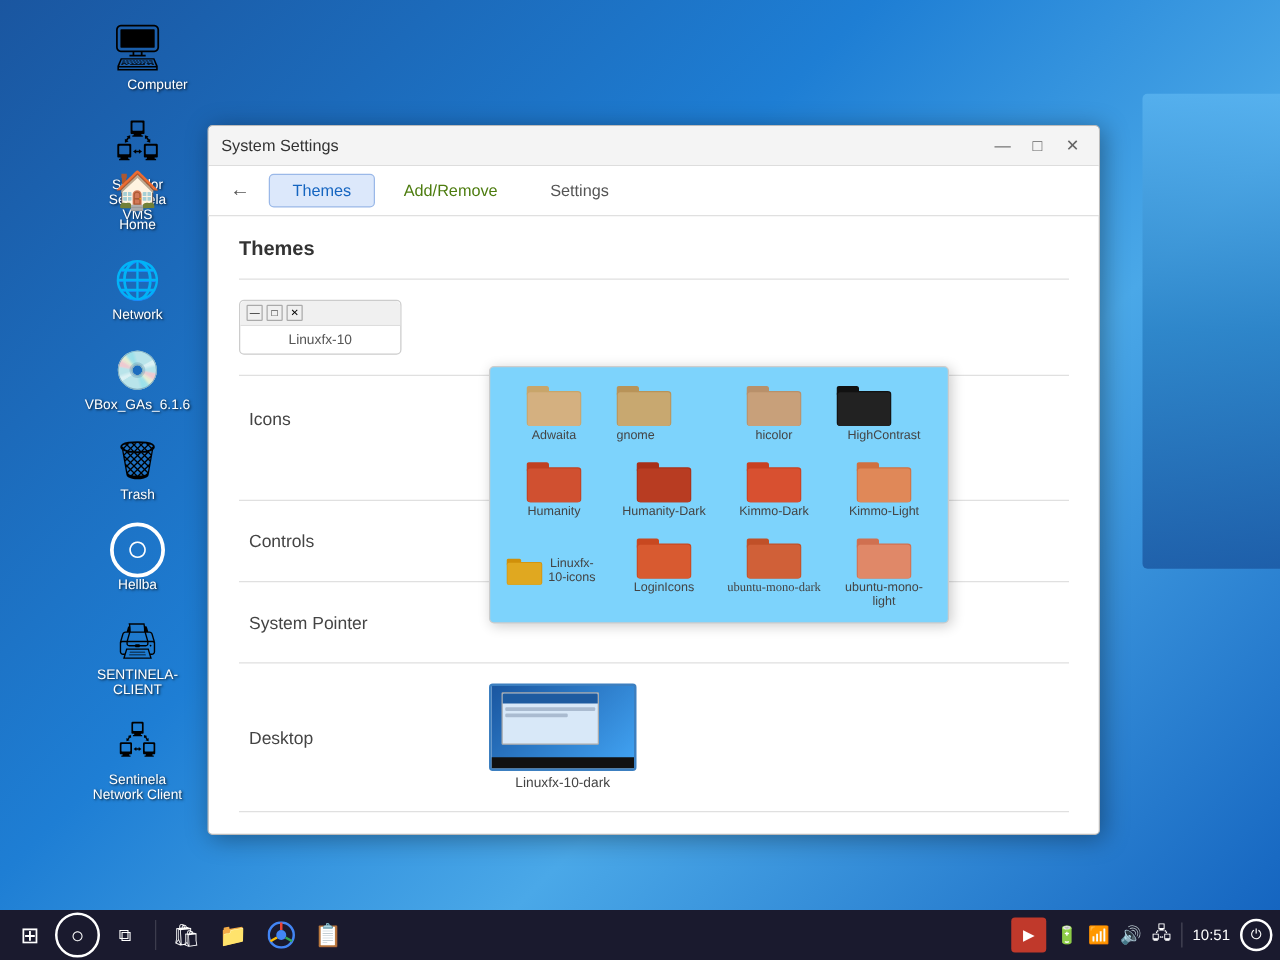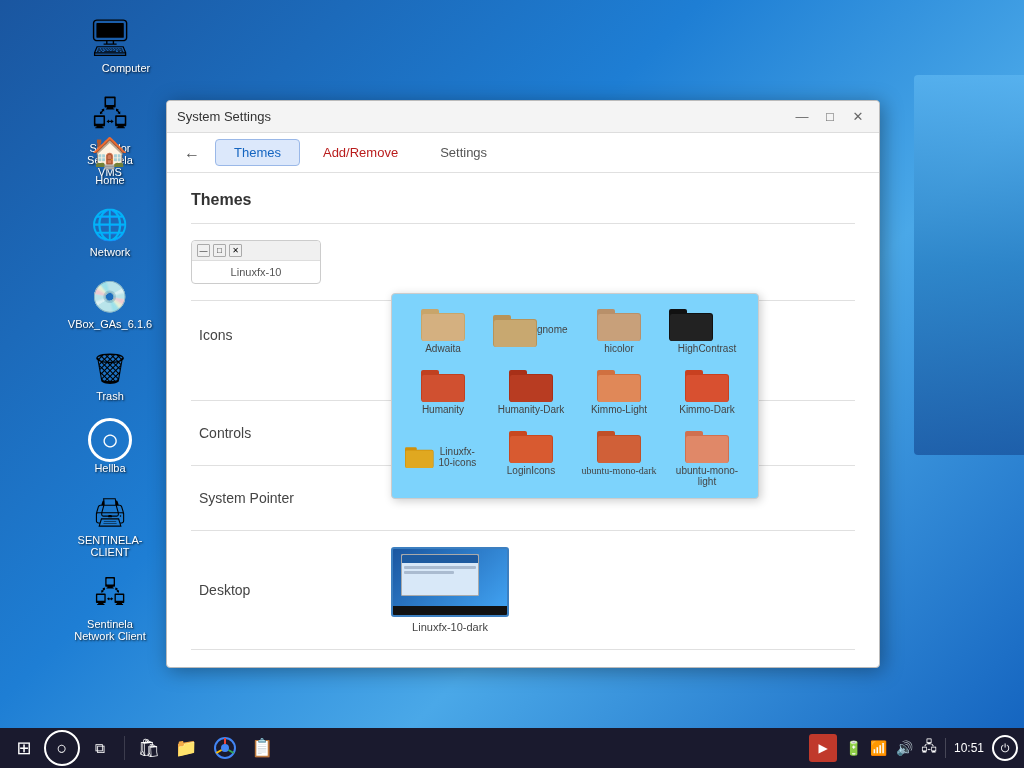--- a/index.html
+++ b/index.html
@@ -74,21 +74,21 @@
     <div style="display:flex;gap:6px;">
       <div style="width:22px;height:22px;display:flex;align-items:center;justify-content:center;cursor:pointer;color:#666;font-size:13px;border-radius:2px;">—</div>
       <div style="width:22px;height:22px;display:flex;align-items:center;justify-content:center;cursor:pointer;color:#666;font-size:13px;border-radius:2px;">□</div>
       <div style="width:22px;height:22px;display:flex;align-items:center;justify-content:center;cursor:pointer;color:#666;font-size:13px;border-radius:2px;">✕</div>
     </div>
   </div>
 
   <div style="display:flex;align-items:center;padding:6px 12px;background:white;border-bottom:1px solid #e0e0e0;gap:4px;">
     <div style="width:26px;height:26px;display:flex;align-items:center;justify-content:center;cursor:pointer;color:#555;font-size:16px;margin-right:6px;">←</div>
     <div style="padding:5px 18px;font-size:13px;cursor:pointer;border-radius:4px;color:#1565c0;background:#dce8fb;border:1px solid #9ab8e8;">Themes</div>
-    <div style="padding:5px 18px;font-size:13px;cursor:pointer;border-radius:4px;color:#b91c1c;border:1px solid transparent;">Add/Remove</div>
+    <div style="padding:5px 18px;font-size:13px;cursor:pointer;border-radius:4px;color:#4d7c0f;border:1px solid transparent;">Add/Remove</div>
     <div style="padding:5px 18px;font-size:13px;cursor:pointer;border-radius:4px;color:#555;border:1px solid transparent;">Settings</div>
   </div>
 
   <div style="flex:1;padding:18px 24px;overflow-y:auto;">
     <div style="font-size:16px;font-weight:600;color:#333;margin-bottom:14px;">Themes</div>
 
     <div style="border-top:1px solid #e0e0e0;position:relative;">
 
       <div style="display:flex;align-items:center;border-bottom:1px solid #e0e0e0;padding:16px 0;min-height:75px;">
         <div style="border:1px solid #ccc;border-radius:4px;background:white;min-width:130px;cursor:pointer;">
@@ -109,21 +109,21 @@
         <div style="position:absolute;left:200px;top:-8px;z-index:50;background:#7dd3fc;border:1px solid #ccc;border-radius:4px;box-shadow:2px 2px 10px rgba(0,0,0,0.2);padding:8px 10px;display:grid;grid-template-columns:repeat(4,82px);gap:6px;">
 
           <div style="display:flex;flex-direction:column;align-items:center;cursor:pointer;padding:3px;border-radius:3px;">
             <svg width="44" height="38" viewBox="0 0 44 38">
               <rect x="0" y="8" width="44" height="28" rx="3" fill="#c8a56a"></rect>
               <rect x="0" y="4" width="18" height="8" rx="2" fill="#c8a56a"></rect>
               <rect x="1" y="9" width="42" height="27" rx="2" fill="#d4b080"></rect>
             </svg>
             <span style="font-size:10px;color:#444;text-align:center;">Adwaita</span>
           </div>
-          <div style="display:flex;align-items:center;cursor:pointer;padding:3px;border-radius:3px;">
+          <div style="display:flex;flex-direction:column;align-items:flex-start;cursor:pointer;padding:3px;border-radius:3px;">
             <svg width="44" height="38" viewBox="0 0 44 38">
               <rect x="0" y="8" width="44" height="28" rx="3" fill="#b89358"></rect>
               <rect x="0" y="4" width="18" height="8" rx="2" fill="#b89358"></rect>
               <rect x="1" y="9" width="42" height="27" rx="2" fill="#c8a870"></rect>
             </svg>
             <span style="font-size:10px;color:#444;text-align:center;">gnome</span>
           </div>
           <div style="display:flex;flex-direction:column;align-items:center;cursor:pointer;padding:3px;border-radius:3px;">
             <svg width="44" height="38" viewBox="0 0 44 38">
               <rect x="0" y="8" width="44" height="28" rx="3" fill="#b8906a"></rect>
@@ -152,33 +152,33 @@
           <div style="display:flex;flex-direction:column;align-items:center;cursor:pointer;padding:3px;border-radius:3px;">
             <svg width="44" height="38" viewBox="0 0 44 38">
               <rect x="0" y="8" width="44" height="28" rx="3" fill="#a83018"></rect>
               <rect x="0" y="4" width="18" height="8" rx="2" fill="#a83018"></rect>
               <rect x="1" y="9" width="42" height="27" rx="2" fill="#b83c22"></rect>
             </svg>
             <span style="font-size:10px;color:#444;text-align:center;">Humanity-Dark</span>
           </div>
           <div style="display:flex;flex-direction:column;align-items:center;cursor:pointer;padding:3px;border-radius:3px;">
             <svg width="44" height="38" viewBox="0 0 44 38">
+              <rect x="0" y="8" width="44" height="28" rx="3" fill="#c84020"></rect>
+              <rect x="0" y="4" width="18" height="8" rx="2" fill="#c84020"></rect>
+              <rect x="1" y="9" width="42" height="27" rx="2" fill="#d85030"></rect>
+            </svg>
+            <span style="font-size:10px;color:#444;text-align:center;">Kimmo-Dark</span>
+          </div>
+          <div style="display:flex;flex-direction:column;align-items:center;cursor:pointer;padding:3px;border-radius:3px;">
+            <svg width="44" height="38" viewBox="0 0 44 38">
               <rect x="0" y="8" width="44" height="28" rx="3" fill="#d07040"></rect>
               <rect x="0" y="4" width="18" height="8" rx="2" fill="#d07040"></rect>
               <rect x="1" y="9" width="42" height="27" rx="2" fill="#e08858"></rect>
             </svg>
             <span style="font-size:10px;color:#444;text-align:center;">Kimmo-Light</span>
-          </div>
-          <div style="display:flex;flex-direction:column;align-items:center;cursor:pointer;padding:3px;border-radius:3px;">
-            <svg width="44" height="38" viewBox="0 0 44 38">
-              <rect x="0" y="8" width="44" height="28" rx="3" fill="#c84020"></rect>
-              <rect x="0" y="4" width="18" height="8" rx="2" fill="#c84020"></rect>
-              <rect x="1" y="9" width="42" height="27" rx="2" fill="#d85030"></rect>
-            </svg>
-            <span style="font-size:10px;color:#444;text-align:center;">Kimmo-Dark</span>
           </div>
 
           <div style="display:flex;flex-direction:row;align-items:center;cursor:pointer;padding:3px;border-radius:3px;">
             <svg width="44" height="38" viewBox="0 0 44 38">
               <rect x="0" y="8" width="44" height="28" rx="3" fill="#d0900a"></rect>
               <rect x="0" y="4" width="18" height="8" rx="2" fill="#d0900a"></rect>
               <rect x="1" y="9" width="42" height="27" rx="2" fill="#e0a820"></rect>
             </svg>
             <span style="font-size:10px;color:#444;text-align:center;">Linuxfx-10-icons</span>
           </div>

